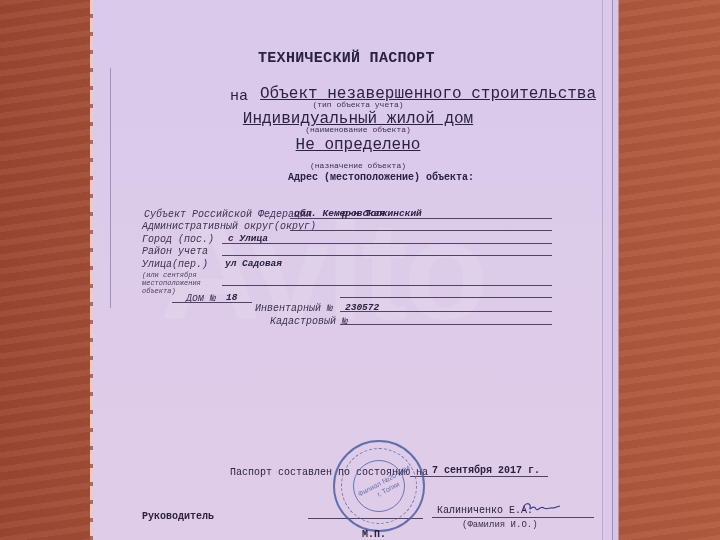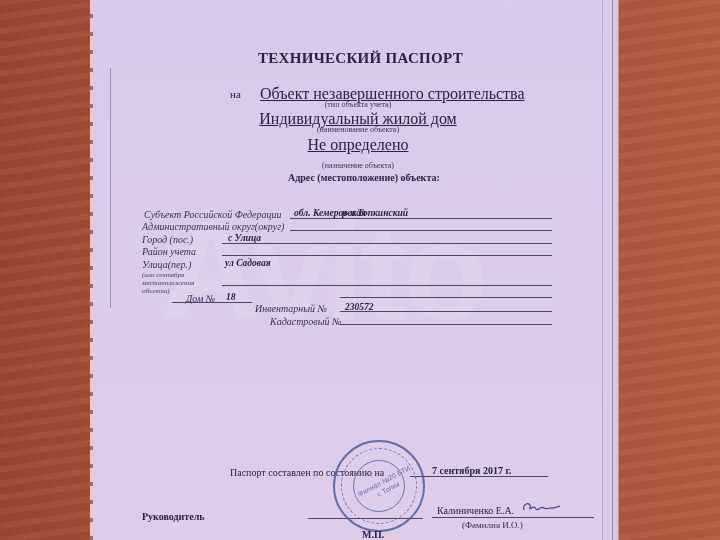--- a/index.html
+++ b/index.html
@@ -28,23 +28,23 @@
       border-right: 1px solid #bba9d0;
     }
     .stitch {
       position: absolute; left: 90px; top: 0; width: 3px; height: 540px;
       background: repeating-linear-gradient(180deg, #f2c8c0 0 14px, #b06a5a 14px 18px);
     }
     .crease {
       position: absolute; left: 110px; top: 68px; width: 1px; height: 240px;
       background: #9f8fbd;
     }
-    .text { position: absolute; color: #2a2240; white-space: nowrap; }
+    .text { position: absolute; color: #2a2240; white-space: nowrap; font-family: Liberation Mono, monospace; }
     .title { left: 258px; top: 50px; font-size: 15px; font-weight: bold; letter-spacing: 0.3px; }
-    .na { left: 230px; top: 88px; font-size: 11px; }
+    .na { left: 230px; top: 88px; font-size: 15px; }
     .u { text-decoration: underline; }
     .center { transform: translateX(-50%); }
     .val { font-size: 16px; }
     .cap { font-size: 8px; color: #3a3150; }
     .addr-head { left: 288px; top: 172px; font-size: 10px; font-weight: bold; }
     .lbl { font-size: 10px; font-style: italic; color: #3a3150; }
     .fval { font-size: 9.5px; font-style: italic; font-weight: bold; color: #2a2240; }
     .line { position: absolute; height: 1px; background: #4e4566; }
     .small-lbl { font-size: 7px; font-style: italic; color: #4b4262; line-height: 8px; }
     .foot { font-size: 10px; }

